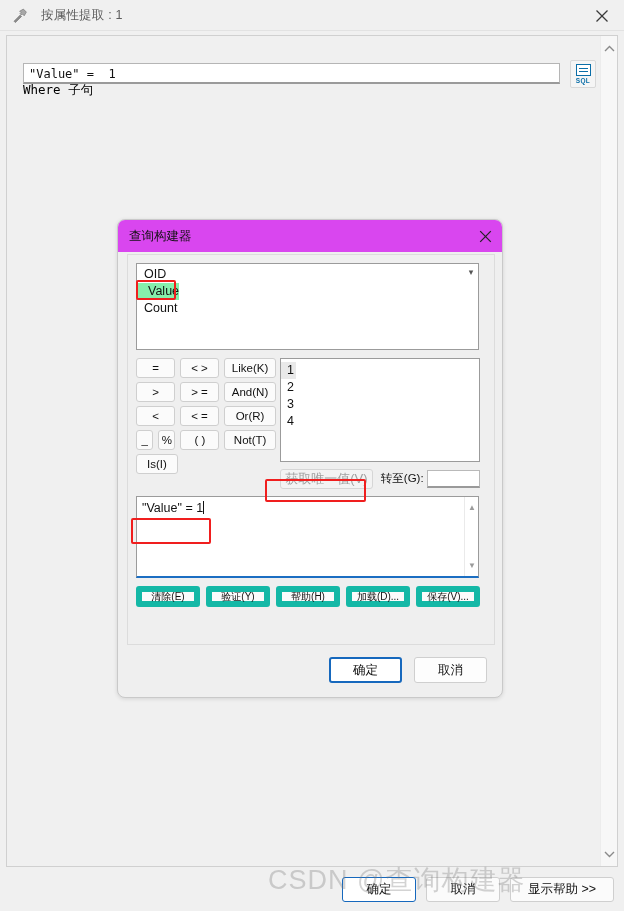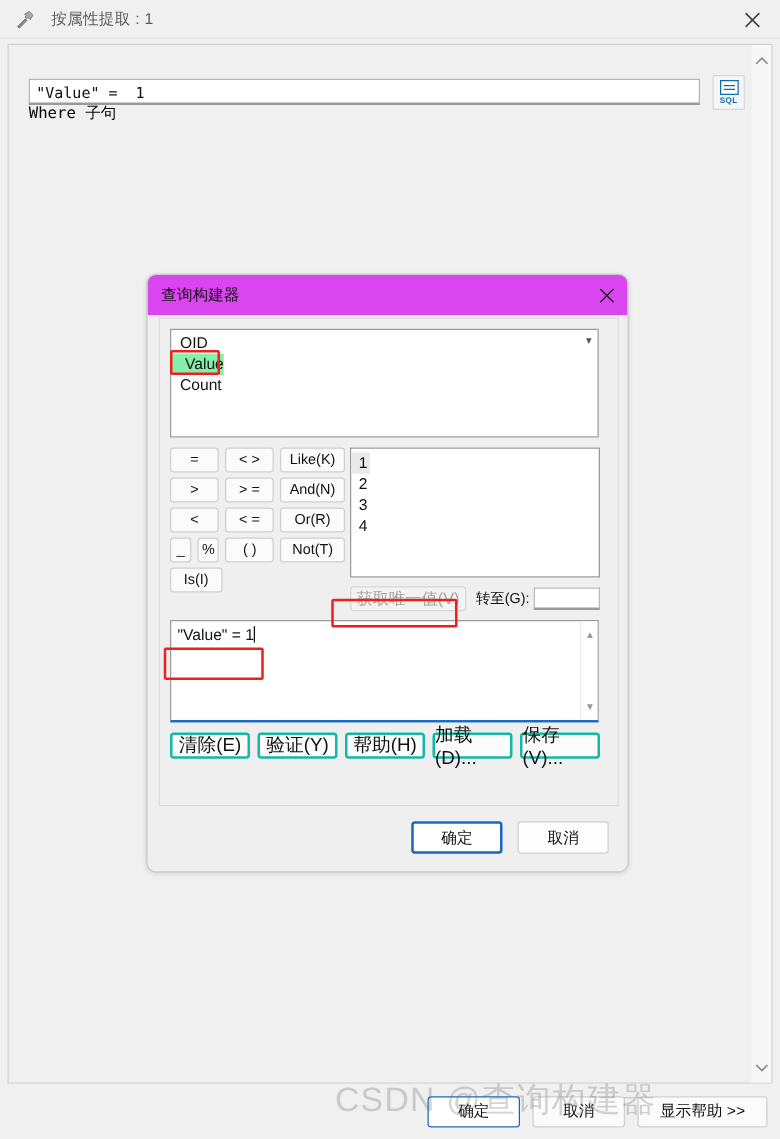--- a/index.html
+++ b/index.html
@@ -281,24 +281,24 @@
 
   
   .actions {
     position: absolute; left: 8px; top: 331px;
     width: 347px;
     display: flex; gap: 6px;
   }
   .action-btn {
     width: 64px; height: 21px;
     background: #fbfbfb;
-    border: 2px solid #14b8a6;
+    border: 6px solid #14b8a6;
     border-radius: 3px;
     display: flex; align-items: center; justify-content: center;
-    font-size: 15px; color: #111;
+    font-size: 10px; color: #111;
     cursor: default;
   }
 
   
   .qb-footer {
     position: absolute; right: 15px; bottom: 14px;
     display: flex; gap: 12px;
   }
   .dlg-btn {
     width: 73px; height: 26px;

